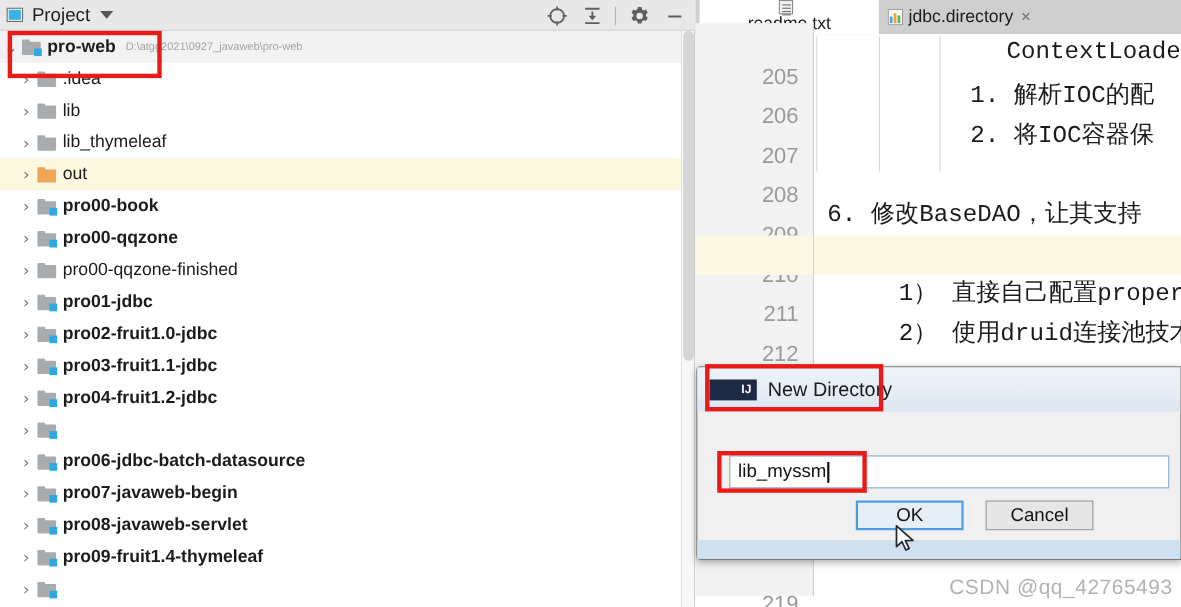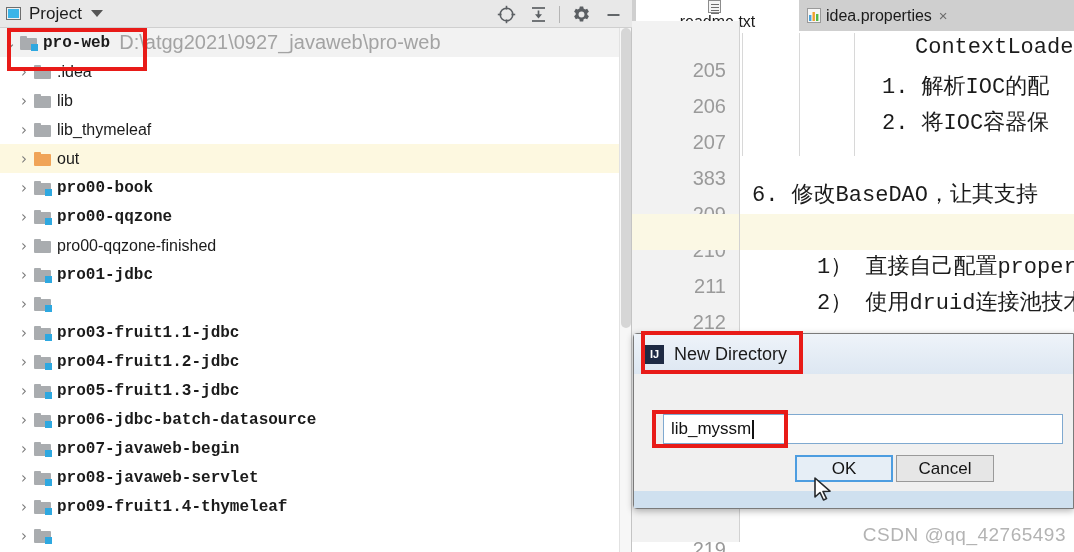--- a/index.html
+++ b/index.html
@@ -79,23 +79,23 @@
     content:"";position:absolute;left:0;top:-2px;width:7px;height:3px;
     background:#a9acaf;border-radius:1px 1px 0 0;
   }
   .folder.orange i{background:#f0a458;}
   .folder.orange i::before{background:#f0a458;}
   .folder.mod::after{
     content:"";position:absolute;right:-1px;bottom:-1px;
     width:7px;height:7px;background:#2ea8e0;
   }
   .lbl{font-size:16px;color:#1b1b1b;font-family:"Liberation Sans",sans-serif;}
-  .lbl.bold{font-weight:bold;font-family:Liberation Mono, monospace;}
+  .lbl.bold{font-weight:bold;}
   .path{
-    font-size:20px;color:#a3a3a3;margin-left:9px;
+    font-size:10px;color:#a3a3a3;margin-left:9px;
     font-family:"Liberation Sans",sans-serif;
   }
   
   #tree-scroll{
     position:absolute;right:0;top:28px;width:12px;height:524px;
     background:#f7f7f7;border-left:1px solid #e2e2e2;box-sizing:border-box;
   }
   #tree-thumb{
     position:absolute;left:1px;top:0px;width:10px;height:300px;
     background:#d6d6d6;border-radius:5px;
@@ -165,21 +165,21 @@
     box-shadow:0 2px 7px rgba(0,0,0,.30);
   }
   #dlg-title-bar{
     position:absolute;left:0;top:0;right:0;height:40px;
     background:linear-gradient(#eef3f9,#dde7f2);
     display:flex;align-items:center;
   }
   #ij-icon{
     width:19px;height:19px;margin-left:11px;background:#1e2a44;
     position:relative;flex:0 0 19px;
-    display:flex;align-items:center;justify-content:center;
+    display:flex;align-items:center;justify-content:center;padding-left:24px;
   }
   #ij-icon span{
     color:#ffffff;font-size:11px;font-weight:bold;line-height:1;
     font-family:"Liberation Sans",sans-serif;
   }
   #dlg-title{
     margin-left:10px;font-size:18px;color:#1b1b1b;
     font-family:"Liberation Sans",sans-serif;
   }
   #dlg-prompt{
@@ -195,21 +195,21 @@
   }
   #dir-input .caret{
     display:inline-block;width:1.5px;height:19px;background:#111;margin-left:1px;
   }
   .dlg-btn{
     position:absolute;top:121px;height:27px;
     display:flex;align-items:center;justify-content:center;
     font-size:17px;color:#131313;box-sizing:border-box;
     font-family:"Liberation Sans",sans-serif;
   }
-  #ok-button{left:161px;width:98px;background:#e6eef6;border:2px solid #4d9de0;}
+  #ok-button{left:144px;width:98px;background:#e6eef6;border:2px solid #4d9de0;}
   #cancel-button{left:262px;width:98px;background:#e6e6e6;border:1px solid #9a9a9a;}
   #dlg-footer{
     position:absolute;left:0;bottom:0;right:0;height:17px;background:#cfe0ef;
   }
 
   
   #mouse-cursor{position:absolute;left:813px;top:477px;width:22px;height:28px;}
 
   
   .redbox{position:absolute;border:4px solid #e81b18;box-sizing:border-box;}
@@ -325,41 +325,41 @@
           <div class="folder ind0 mod">
             <i></i>
           </div>
           <div class="lbl bold">pro01-jdbc</div>
         </div>
         <div class="row">
           <div class="arrow ind1">›</div>
           <div class="folder ind0 mod">
             <i></i>
           </div>
+          <div class="lbl bold">pro02-fruit1.0-jdbc</div>
         </div>
         <div class="row">
           <div class="arrow ind1">›</div>
           <div class="folder ind0 mod">
             <i></i>
           </div>
           <div class="lbl bold">pro03-fruit1.1-jdbc</div>
         </div>
         <div class="row">
           <div class="arrow ind1">›</div>
           <div class="folder ind0 mod">
             <i></i>
           </div>
           <div class="lbl bold">pro04-fruit1.2-jdbc</div>
         </div>
         <div class="row">
           <div class="arrow ind1">›</div>
           <div class="folder ind0 mod">
             <i></i>
           </div>
-          <div class="lbl bold">pro05-fruit1.3-jdbc</div>
         </div>
         <div class="row">
           <div class="arrow ind1">›</div>
           <div class="folder ind0 mod">
             <i></i>
           </div>
           <div class="lbl bold">pro06-jdbc-batch-datasource</div>
         </div>
         <div class="row">
           <div class="arrow ind1">›</div>
@@ -402,29 +402,29 @@
           <span>readme.txt</span>
           <span class="tclose">×</span>
         </div>
         <div class="tab" style="left: 167px; width: 185px;">
           <span class="prop-icon"><svg width="14" height="15" viewBox="0 0 14 15">
               <rect x="0.5" y="0.5" width="13" height="14" fill="#f6f6f6" stroke="#9a9a9a"></rect>
               <rect x="2" y="7" width="2.4" height="6" fill="#4aa3dd"></rect>
               <rect x="5.5" y="4" width="2.4" height="9" fill="#f0a02c"></rect>
               <rect x="9" y="6" width="2.4" height="7" fill="#55b848"></rect>
             </svg></span>
-          <span>idea.properties</span>
+          <span>jdbc.directory</span>
           <span class="tclose">×</span>
         </div>
       </div>
     <div id="gutter">
         <div class="lnum" style="top: 38px;">205</div>
         <div class="lnum" style="top: 74px;">206</div>
         <div class="lnum" style="top: 110px;">207</div>
-        <div class="lnum" style="top: 146px;">383</div>
+        <div class="lnum" style="top: 146px;">208</div>
         <div class="lnum" style="top: 182px;">209</div>
         <div class="lnum cur" style="top: 218px;">210</div>
         <div class="lnum" style="top: 254px;">211</div>
         <div class="lnum" style="top: 290px;">212</div>
         <div class="lnum" style="top: 517px;">219</div>
       </div>
     <div id="code">
         <div class="guide" style="left: 110px; top: 33px; height: 123px;"></div>
         <div class="guide" style="left: 167px; top: 33px; height: 123px;"></div>
         <div class="guide" style="left: 222px; top: 33px; height: 123px;"></div>

